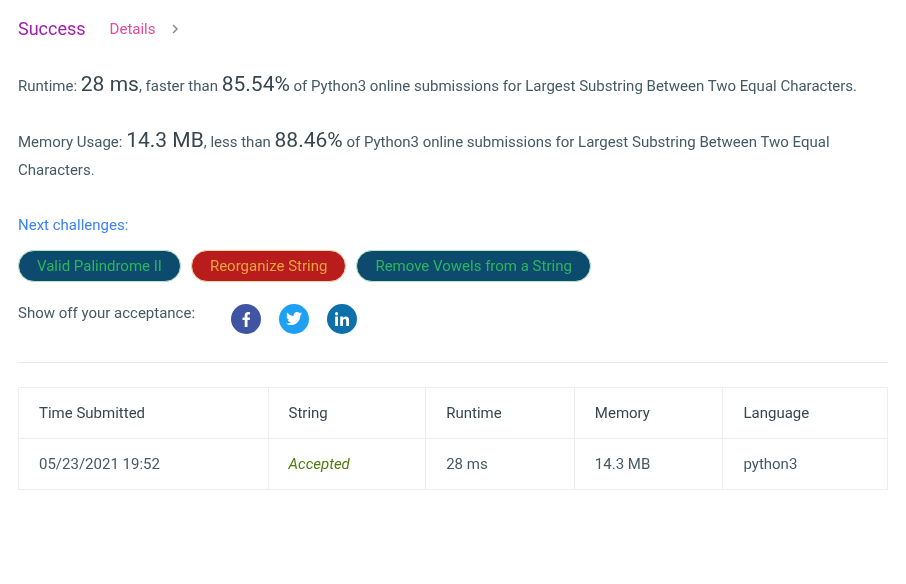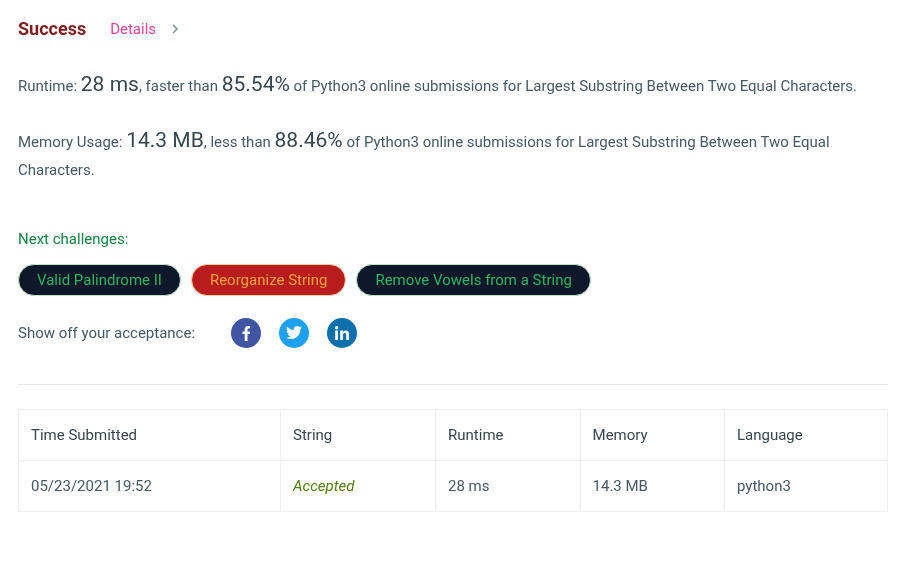--- a/index.html
+++ b/index.html
@@ -15,23 +15,23 @@
       font-size: 14px;
       width: 906px;
     }
     .header {
       display: flex;
       align-items: center;
       gap: 24px;
       margin-bottom: 28px;
     }
     .success-label {
-      color: #7f1d1d;
+      color: #a21caf;
       font-size: 18px;
-      font-weight: 700;
+      font-weight: 400;
     }
     .details-link {
       color: #ec4899;
       font-size: 15px;
       display: flex;
       align-items: flex-start;
       gap: 16px;
       cursor: pointer;
     }
     .chevron {
@@ -46,52 +46,51 @@
     .stat-line .big-value {
       font-size: 21px;
       color: #37474f;
     }
     .stat-line .big-percent {
       font-size: 21px;
       color: #37474f;
     }
     .next-challenges-label {
       font-size: 15px;
-      color: #15803d;
-      margin-top: 46px;
+      color: #3b82f6;
+      margin-top: 32px;
       margin-bottom: 16px;
     }
     .challenge-pills {
       display: flex;
       flex-wrap: wrap;
       gap: 10px;
       margin-bottom: 22px;
     }
     .pill {
       padding: 6px 18px;
       border-radius: 18px;
       font-size: 15px;
       cursor: pointer;
       border: 1px solid;
     }
     .pill-green {
       color: #2db55d;
       border-color: #b7e4c4;
-      background: #0f172a;
+      background: #0c4a6e;
     }
     .pill-orange {
       color: #e8a33d;
       border-color: #f5d6a5;
       background: #b91c1c;
     }
     .show-off {
       display: flex;
-      align-items: center;
       gap: 18px;
-      margin-bottom: 36px;
+      margin-bottom: 28px;
     }
     .show-off-label {
       font-size: 15px;
       color: #455a64;
       margin-right: 18px;
     }
     .social-icon {
       width: 30px;
       height: 30px;
       border-radius: 50%;
@@ -110,21 +109,21 @@
       border: none;
       border-top: 1px solid #e8e8e8;
       margin-bottom: 24px;
     }
     table {
       width: 100%;
       border-collapse: collapse;
     }
     th, td {
       text-align: left;
-      padding: 16px 12px;
+      padding: 16px 20px;
       font-size: 15px;
       border: 1px solid #eeeeee;
     }
     th {
       font-weight: 400;
       color: #37474f;
     }
     td {
       color: #455a64;
     }

